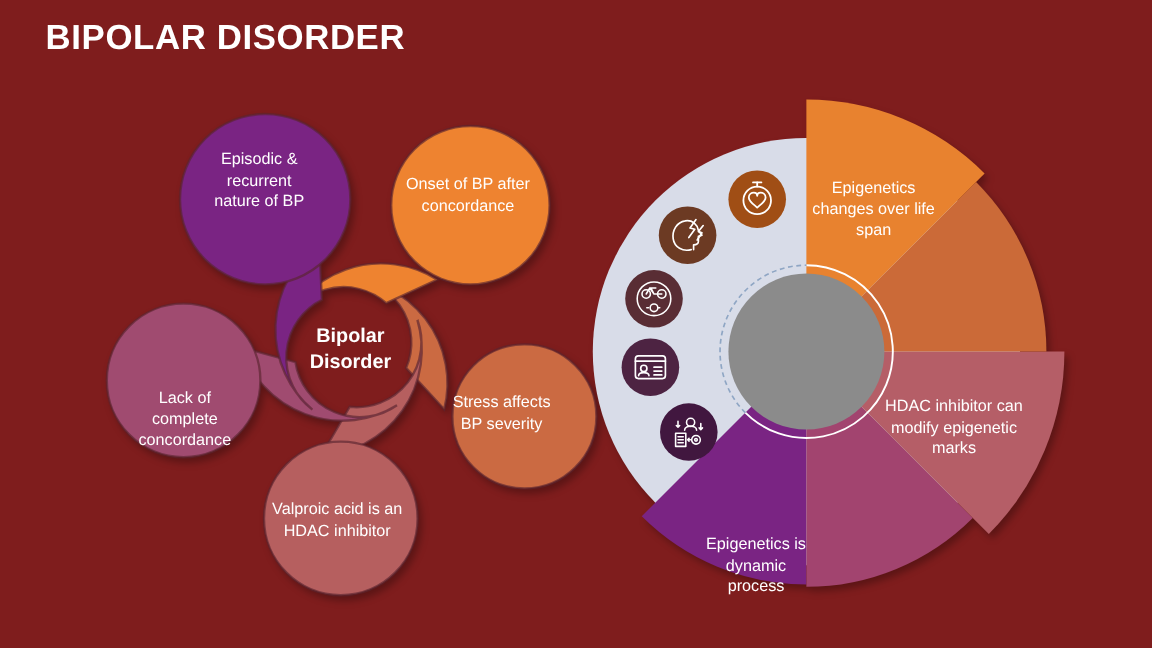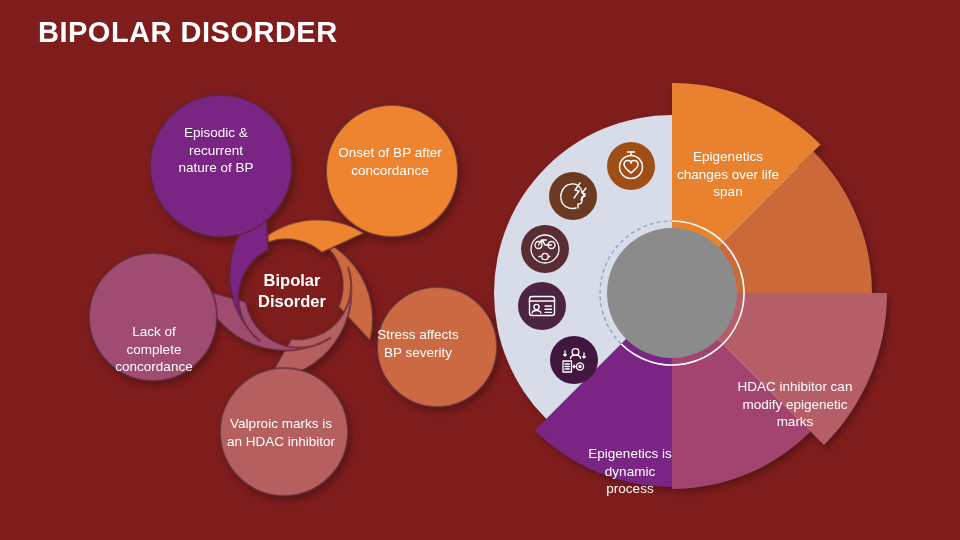--- a/index.html
+++ b/index.html
@@ -122,20 +122,20 @@
           <path d="M1.4,6.5 L-1,6.5 M0.2,5.3 L-1,6.5 L0.2,7.7"></path>
         </g>
       </g>
     </g>
   </svg>
 
   <div class="label" style="left:216px; top:150px; width:95px;">Episodic &amp; recurrent nature of BP</div>
   <div class="label" style="left:390px; top:162px; width:105px;">Onset of BP after concordance</div>
   <div class="label" style="left:154px; top:321px; width:95px;margin-top:28px;">Lack of complete concordance</div>
   <div class="label" style="left:418px; top:344px; width:85px;">Stress affects BP severity</div>
-  <div class="label" style="left:281px; top:433px; width:115px;">Valproic marks is an HDAC inhibitor</div>
+  <div class="label" style="left:281px; top:433px; width:115px;">Valproic acid is an HDAC inhibitor</div>
   <div class="label bold center-label-left" style="left:292px; top:291px; width:90px;">Bipolar Disorder</div>
 
   <div class="label" style="left:728px; top:174px; width:112px;">Epigenetics changes over life span</div>
-  <div class="label" style="left:795px; top:356px; width:115px;margin-top:48px;">HDAC inhibitor can modify epigenetic marks</div>
+  <div class="label" style="left:795px; top:356px; width:115px;">HDAC inhibitor can modify epigenetic marks</div>
   <div class="label" style="left:630px; top:427px; width:88px;margin-top:44px;">Epigenetics is dynamic process</div>
 
 </div>
 
 </body></html>

